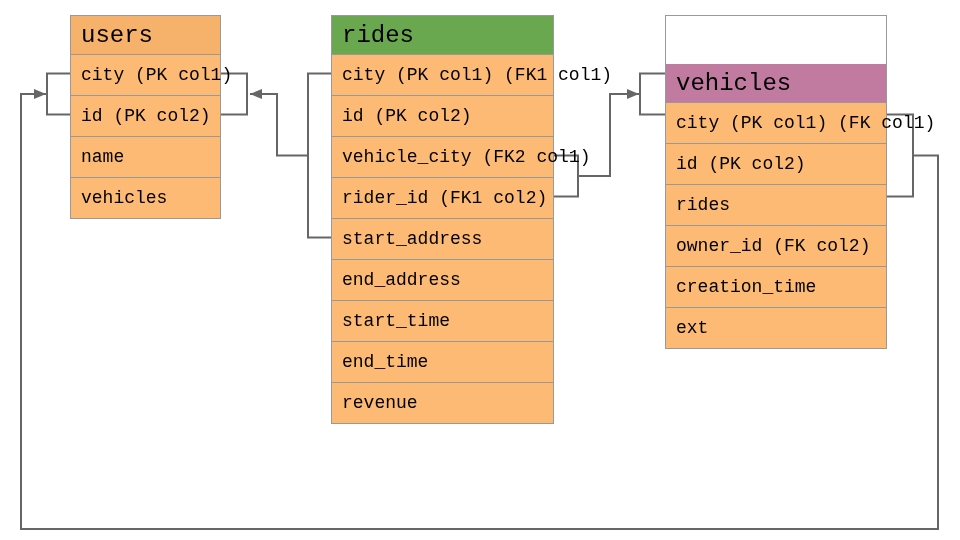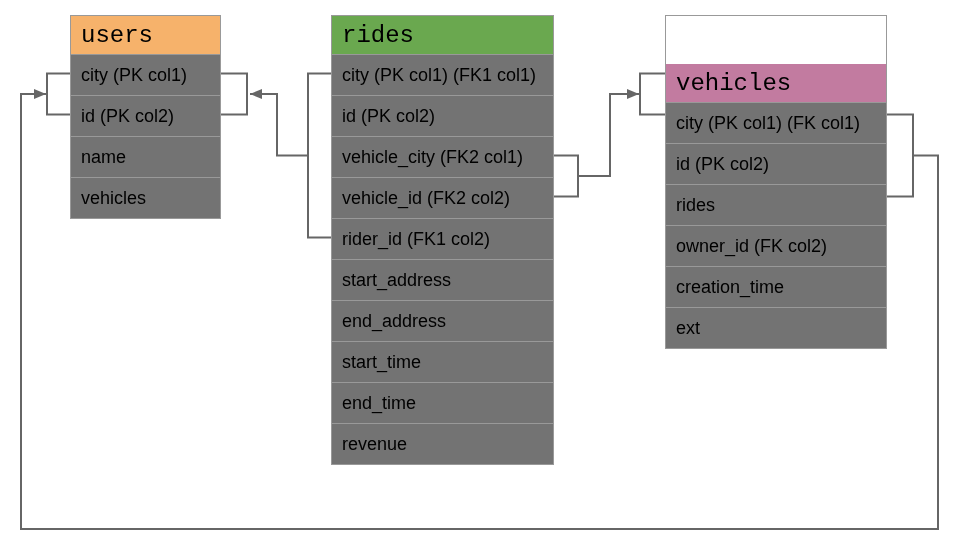--- a/index.html
+++ b/index.html
@@ -36,21 +36,22 @@
     font-family:Liberation Mono, monospace;
   }
   .row{
     height:41px;
     border-bottom:1px solid var(--border);
     display:flex;align-items:center;
     padding:0 10px;
     font-size:18px;
     white-space:nowrap;
     box-sizing:border-box;
-    background:#737373;
+    background:#fdba74;
+    font-family:Liberation Mono, monospace;
   }
   .rows .row:last-child{border-bottom:none;height:40px;}
 </style>
 </head>
 <body>
 
 <div id="canvas">
 
   <svg id="connectors" viewBox="0 0 960 540" xmlns="http://www.w3.org/2000/svg">
     <defs>
@@ -87,21 +88,20 @@
         <div class="row">vehicles</div>
       </div>
   </div>
 
   <div class="tbl" id="table-rides">
     <div class="hdr" style="background: rgb(106, 168, 79);">rides</div>
     <div class="rows">
         <div class="row">city (PK col1) (FK1 col1)</div>
         <div class="row">id (PK col2)</div>
         <div class="row">vehicle_city (FK2 col1)</div>
-        <div class="row">vehicle_id (FK2 col2)</div>
         <div class="row">rider_id (FK1 col2)</div>
         <div class="row">start_address</div>
         <div class="row">end_address</div>
         <div class="row">start_time</div>
         <div class="row">end_time</div>
         <div class="row">revenue</div>
       </div>
   </div>
 
   <div class="tbl" id="table-vehicles">

